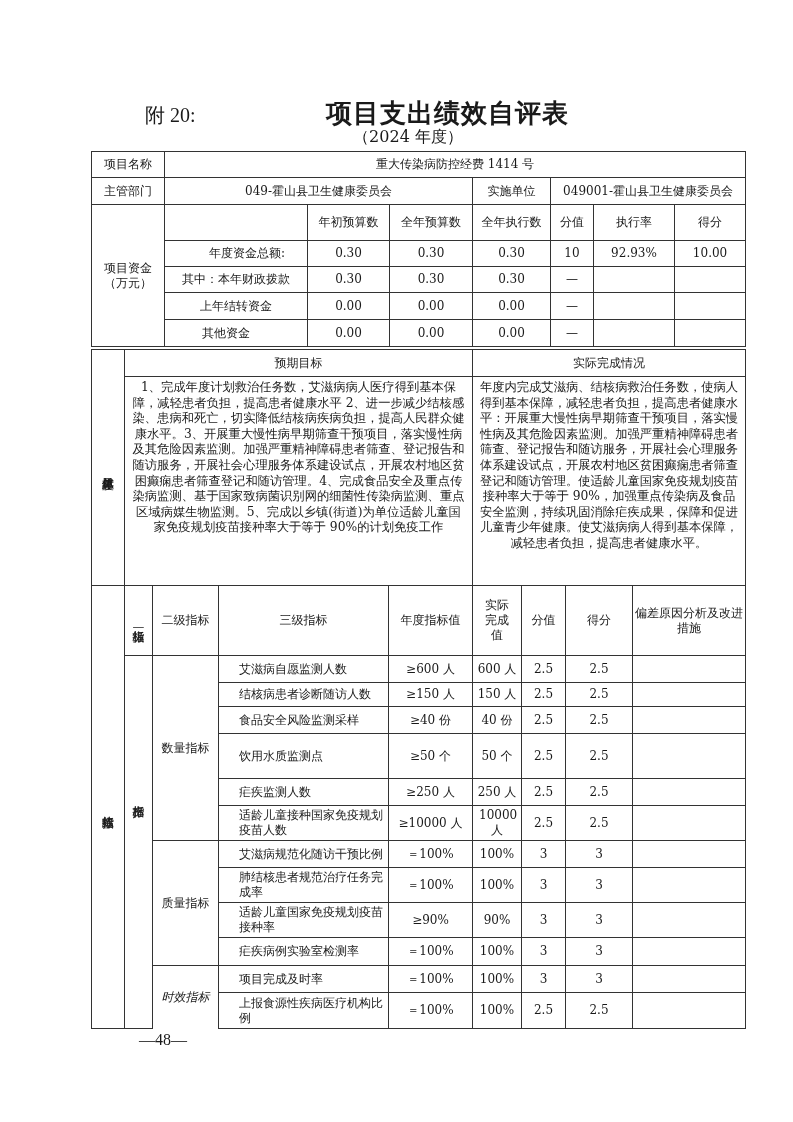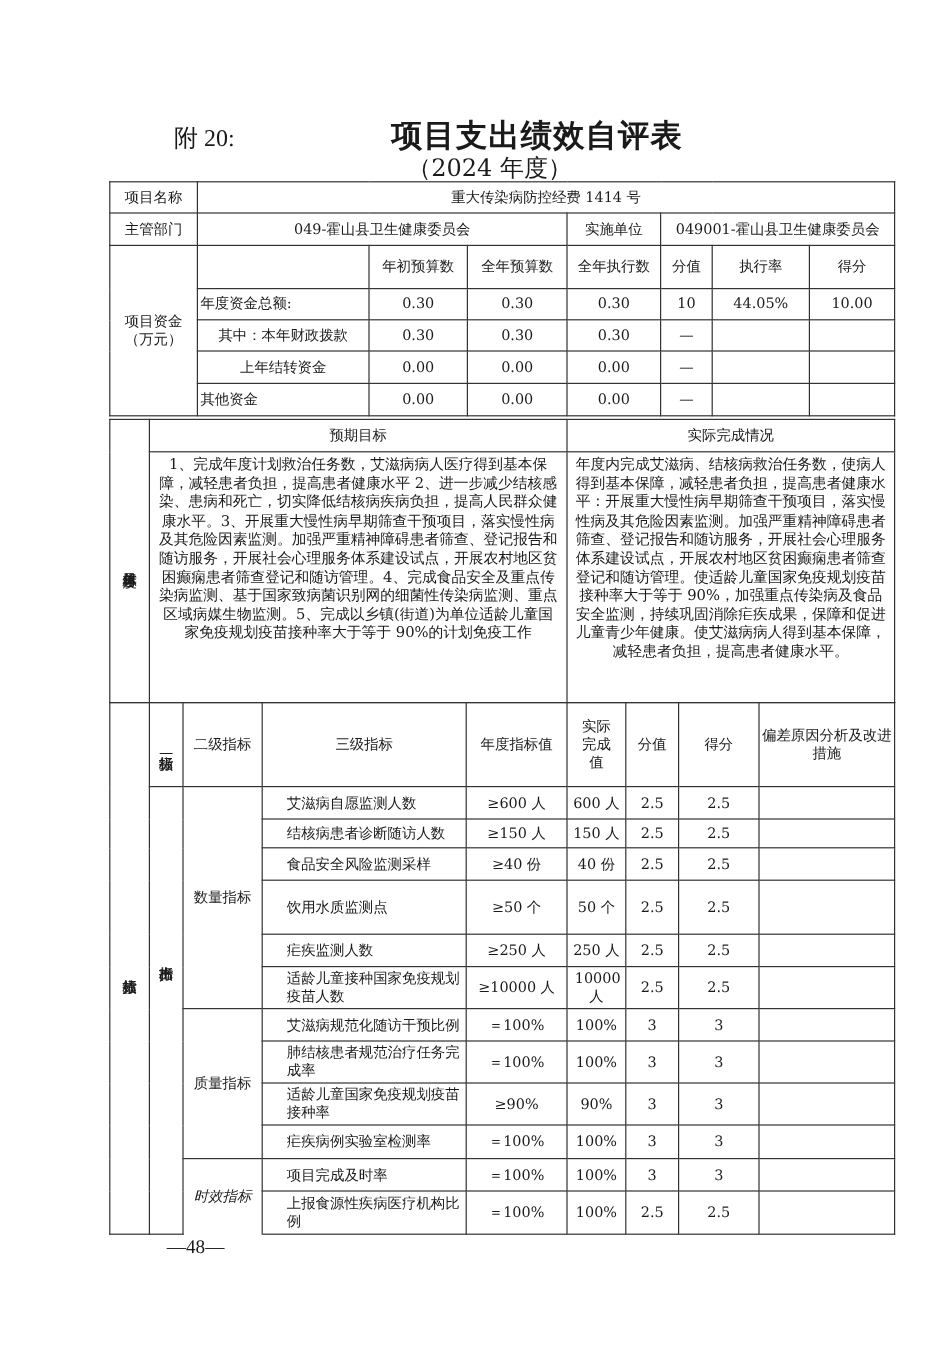--- a/index.html
+++ b/index.html
@@ -1,21 +1,21 @@
 <!DOCTYPE html>
 <html><head>
 <meta charset="utf-8">
 <style>
   html, body { margin:0; padding:0; background:#ffffff; }
   body { width:793px; height:1122px; position:relative; overflow:hidden;
          font-family:"DejaVu Serif","Liberation Serif",serif; color:#1a1a1a; }
   .abs { position:absolute;margin-left:44px; }
   #appendix { left:101px; top:102px; font-size:20px; font-family:"Liberation Serif","DejaVu Serif",serif; }
   #title { left:0; width:793px; top:96px; text-align:center; font-size:26px; font-weight:bold; letter-spacing:1px; padding-left:14px; box-sizing:border-box;}
-  #year { left:0; width:718px; top:127px; text-align:center; font-size:20px; padding-left:10px; box-sizing:border-box;}
+  #year { left:0; width:718px; top:127px; text-align:center; font-size:16px; padding-left:10px; box-sizing:border-box;}
   table { border-collapse:collapse; position:absolute; table-layout:fixed; }
   td { border:1px solid #333; font-size:12px; text-align:center; vertical-align:middle; padding:0 2px; line-height:15px; overflow:hidden; }
   .l { text-align:left; padding-left:20px; }
   .vert { writing-mode:vertical-rl; text-orientation:upright; letter-spacing:0; line-height:14px; margin:0 auto; }
   .para { font-size:12.3px; line-height:15.6px; text-align:center; padding:3px 5px; vertical-align:top; }
   .para2 { font-size:12.3px; line-height:15.6px; text-align:center; padding:3px 4px; vertical-align:top; }
   .nb { border-bottom:none;font-style:italic; }
   #pagenum { left:95px; top:1031px; font-size:16px; font-family:"Liberation Serif",serif; }
 </style>
 </head>
@@ -54,26 +54,26 @@
     </td>
     <td></td>
     <td>年初预算数</td>
     <td>全年预算数</td>
     <td style="padding:0 8px">全年执行数</td>
     <td>分值</td>
     <td>执行率</td>
     <td>得分</td>
   </tr>
   <tr style="height:26px">
-    <td style="text-align:left;padding-right:22px">年度资金总额:</td>
+    <td style="text-align:right;padding-right:22px">年度资金总额:</td>
     <td>0.30</td>
     <td>0.30</td>
     <td>0.30</td>
     <td>10</td>
-    <td>44.05%</td>
+    <td>92.93%</td>
     <td>10.00</td>
   </tr>
   <tr style="height:26px">
     <td>其中：本年财政拨款</td>
     <td>0.30</td>
     <td>0.30</td>
     <td>0.30</td>
     <td>—</td>
     <td></td>
     <td></td>
@@ -81,21 +81,21 @@
   <tr style="height:27px">
     <td>上年结转资金</td>
     <td>0.00</td>
     <td>0.00</td>
     <td>0.00</td>
     <td>—</td>
     <td></td>
     <td></td>
   </tr>
   <tr style="height:27px">
-    <td style="text-align:left;padding-right:22px">其他资金</td>
+    <td style="text-align:center;padding-right:22px">其他资金</td>
     <td>0.00</td>
     <td>0.00</td>
     <td>0.00</td>
     <td>—</td>
     <td></td>
     <td></td>
   </tr>
 </tbody>
   </table>
 

